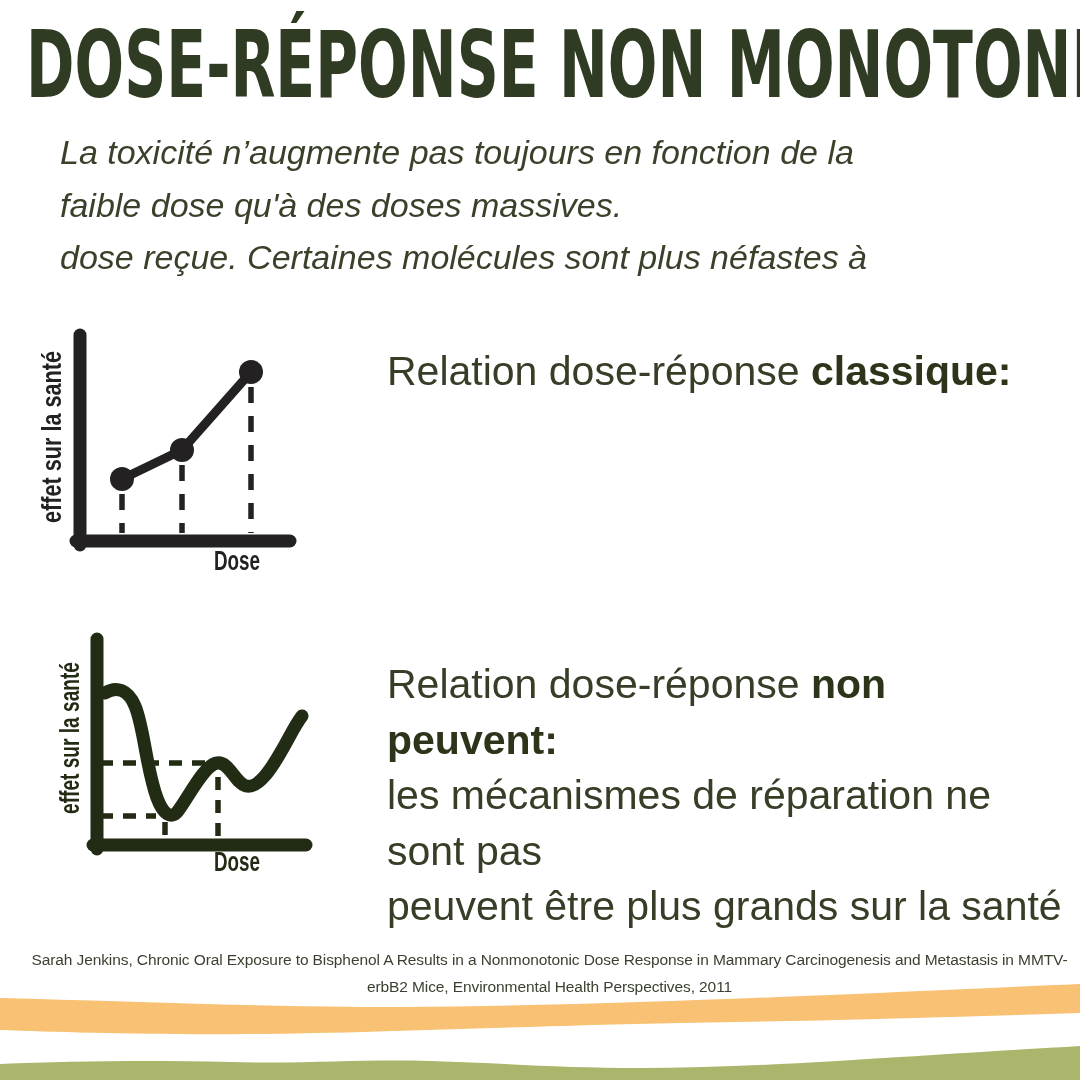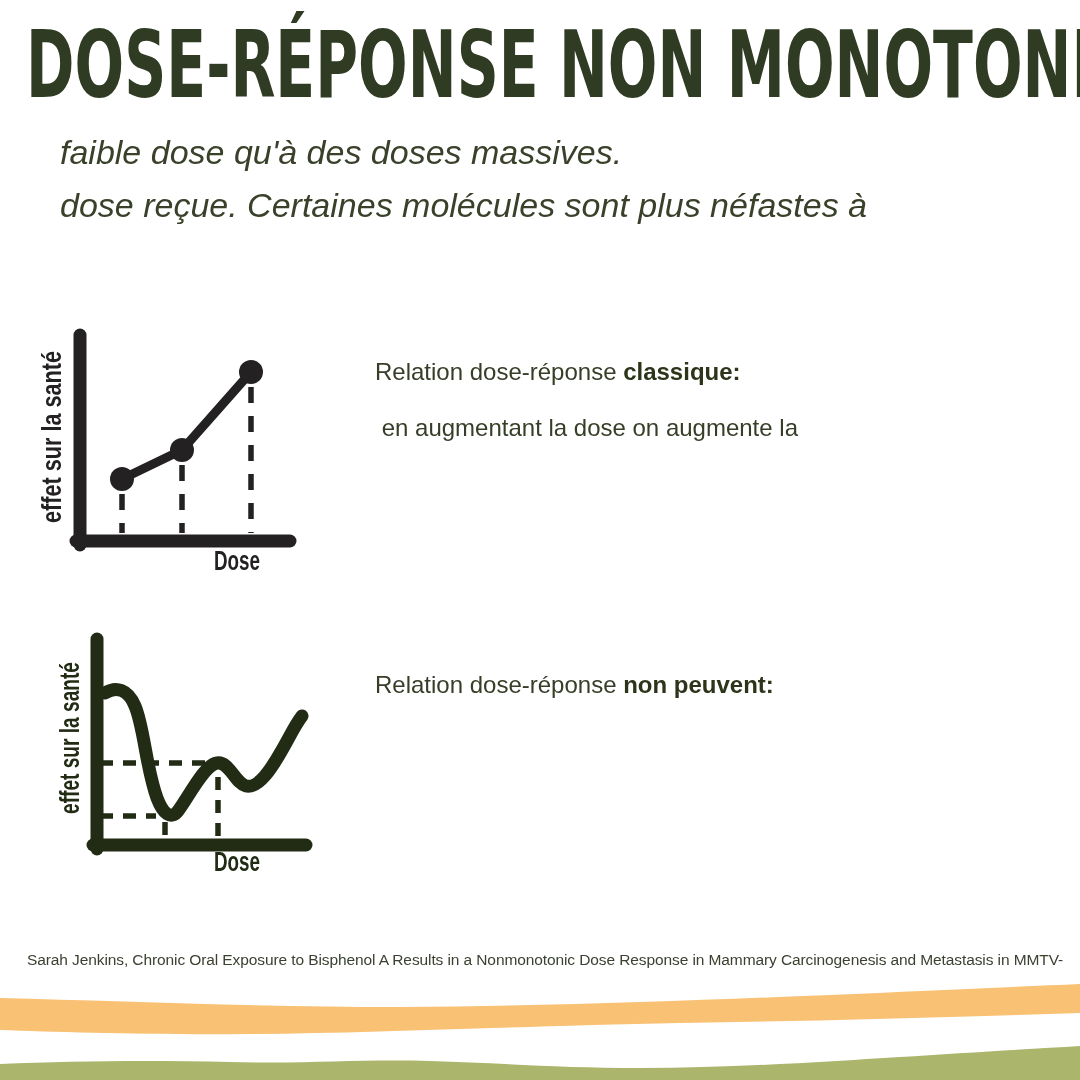--- a/index.html
+++ b/index.html
@@ -10,44 +10,45 @@
   .title{
     position:absolute;left:26px;top:12px;
     font-family:"DejaVu Sans",sans-serif;font-weight:bold;font-size:92px;
     color:#2f3b22;white-space:nowrap;
     transform:scaleX(0.635);transform-origin:0 0;letter-spacing:0;
   }
   .intro{
     position:absolute;left:60px;top:126px;width:940px;
     font-style:italic;font-size:34px;line-height:52.5px;color:#39412a;
   }
-  .section-text{position:absolute;font-size:24px;line-height:55.5px;color:#363e27;}
+  .section-text{position:absolute;font-size:41px;line-height:55.5px;color:#363e27;margin-left:12px;}
   .section-text .line{white-space:pre-wrap;}
   .section-text b{font-weight:bold;color:#2c3419;}
   #sec1-text{left:375px;top:344px;width:660px;}
   #sec2-text{left:375px;top:657px;width:680px;}
   .chart-svg{position:absolute;}
   #chart1{left:30px;top:322px;}
   #chart2{left:30px;top:625px;}
   svg text{font-family:"Liberation Sans",sans-serif;font-weight:bold;}
   .citation{
     position:absolute;left:27px;top:946px;width:1045px;
     font-size:15.5px;line-height:27px;color:#3a4130;letter-spacing:-0.1px;
   }
-  .citation .cline{white-space:nowrap;}
+  .citation .cline{white-space:nowrap;text-align:center;}
   .waves{position:absolute;left:0;top:975px;width:1080px;height:105px;}
 </style>
 </head>
 <body>
 
 <div class="canvas">
 
   <div class="title">DOSE-RÉPONSE NON MONOTONE</div>
 
   <div class="intro">
+    <div>La toxicité n’augmente pas toujours en fonction de la</div>
     <div>faible dose qu'à des doses massives.</div>
     <div>dose reçue. Certaines molécules sont plus néfastes à</div>
   </div>
 
   <svg id="chart1" class="chart-svg" width="300" height="272" viewBox="0 0 300 272">
     <g stroke="#242122" fill="none">
       <line x1="50" y1="13" x2="50" y2="223" stroke-width="13" stroke-linecap="round"></line>
       <line x1="46" y1="219" x2="260" y2="219" stroke-width="13" stroke-linecap="round"></line>
       <line x1="92" y1="172" x2="92" y2="211" stroke-width="5.5" stroke-dasharray="16 13"></line>
       <line x1="152" y1="143" x2="152" y2="211" stroke-width="5.5" stroke-dasharray="16 13"></line>
@@ -58,43 +59,45 @@
       <circle cx="92" cy="157" r="12"></circle>
       <circle cx="152" cy="128" r="12"></circle>
       <circle cx="221" cy="50" r="12"></circle>
     </g>
     <text transform="rotate(-90 22 115)" x="22" y="115" text-anchor="middle" dominant-baseline="central" font-size="27" fill="#242122" textLength="172" lengthAdjust="spacingAndGlyphs">effet sur la santé</text>
     <text x="207" y="248" text-anchor="middle" font-size="28" fill="#242122" textLength="46" lengthAdjust="spacingAndGlyphs">Dose</text>
   </svg>
 
   <div id="sec1-text" class="section-text">
     <div class="line"><span>Relation dose-réponse </span><b>classique:</b></div>
-    <div class="line"> en augmentant la dose on augmente la</div>
   </div>
 
   <svg id="chart2" class="chart-svg" width="300" height="262" viewBox="0 0 300 262">
     <g stroke="#222b14" fill="none">
       <line x1="67" y1="14" x2="67" y2="224" stroke-width="13" stroke-linecap="round"></line>
       <line x1="63" y1="220" x2="276" y2="220" stroke-width="13" stroke-linecap="round"></line>
       <line x1="70" y1="138" x2="184" y2="138" stroke-width="5.5" stroke-dasharray="13 10"></line>
       <line x1="188" y1="152" x2="188" y2="214" stroke-width="5.5" stroke-dasharray="13 10"></line>
       <line x1="70" y1="191" x2="126" y2="191" stroke-width="5.5" stroke-dasharray="13 10"></line>
       <line x1="135" y1="197" x2="135" y2="214" stroke-width="5.5" stroke-dasharray="13 10"></line>
       <path stroke-width="13" stroke-linecap="round" stroke-linejoin="round" d="M 75,68 C 86,61 98,64 105,81 C 114,102 116,143 127,173 C 133,189 141,195 148,186 C 160,170 174,140 187,138 C 199,136 205,158 216,161 C 229,164 243,141 252,125 C 259,113 265,100 272,91"></path>
     </g>
     <text transform="rotate(-90 40 113)" x="40" y="113" text-anchor="middle" dominant-baseline="central" font-size="27" fill="#222b14" textLength="152" lengthAdjust="spacingAndGlyphs">effet sur la santé</text>
     <text x="207" y="246" text-anchor="middle" font-size="28" fill="#222b14" textLength="46" lengthAdjust="spacingAndGlyphs">Dose</text>
   </svg>
 
   <div id="sec2-text" class="section-text">
     <div class="line"><span>Relation dose-réponse </span><b>non peuvent:</b></div>
+    <div class="line">les mécanismes de réparation ne sont pas</div>
+    <div class="line">peuvent être plus grands sur la santé</div>
   </div>
 
   <div class="citation">
     <div class="cline">Sarah Jenkins, Chronic Oral Exposure to Bisphenol A Results in a Nonmonotonic Dose Response in Mammary Carcinogenesis and Metastasis in MMTV-</div>
+    <div class="cline">erbB2 Mice, Environmental Health Perspectives, 2011</div>
   </div>
 
   <svg class="waves" width="1080" height="105" viewBox="0 0 1080 105" preserveAspectRatio="none">
     <path fill="#f8c173" d="M0,23 C120,26 260,32 400,32 C560,31 700,25 830,20 C920,16 1010,12 1080,9 L1080,38 C960,42 820,46 680,48 C520,51 380,58 250,59 C150,60 60,57 0,55 Z"></path>
     <path fill="#abb66c" d="M0,89 C70,86 150,85 230,87 C310,89 360,84 430,86 C500,88 560,93 640,93 C730,93 820,87 900,82 C960,78 1030,74 1080,71 L1080,105 L0,105 Z"></path>
   </svg>
 
 </div>
 
 </body></html>

